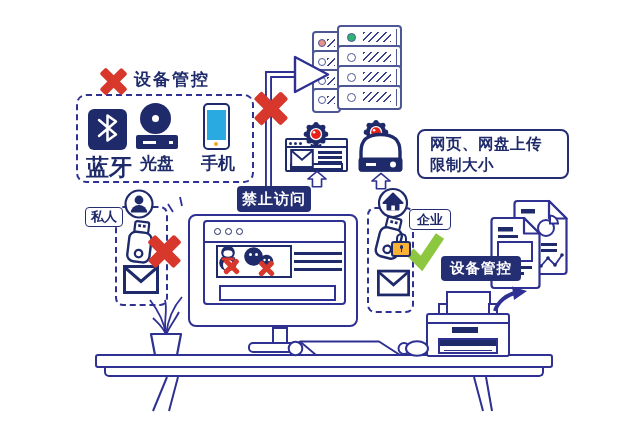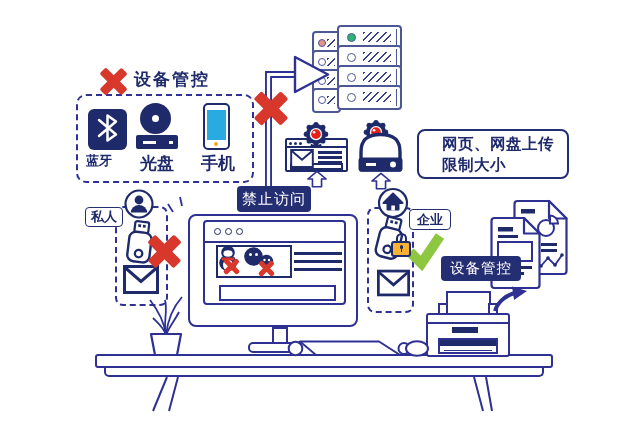--- a/index.html
+++ b/index.html
@@ -10,21 +10,21 @@
   #svg-layer{position:absolute;left:0;top:0;z-index:2;pointer-events:none;}
 
   
   .dashed{border:2px dashed #2E3192;border-radius:10px;background:transparent;}
 
   
   .wlabel{background:#fff;border:2px solid #242E73;border-radius:4px;color:#1F2A6B;
           font-weight:bold;display:flex;align-items:center;justify-content:center;}
 
   
-  .badge{background:#242E73;color:#fff;border-radius:4px;font-weight:normal;
+  .badge{background:#242E73;color:#fff;border-radius:4px;font-weight:bold;
          display:flex;align-items:center;justify-content:center;letter-spacing:1px;}
 
   
   .xmark{position:absolute;z-index:4;}
   .xmark i{position:absolute;left:-6%;top:34%;width:112%;height:32%;background:#D8382B;border-radius:2px;}
   .xmark i:first-child{transform:rotate(45deg);}
   .xmark i:last-child{transform:rotate(-45deg);}
 
   
   .srv{position:absolute;background:#fff;border:2px solid #4D5794;border-radius:4px;}
@@ -59,21 +59,21 @@
     <div class="a" style="left:0;top:32px;width:42px;height:14px;background:#1F2A6B;border-radius:2px;"></div>
     <div class="a" style="left:7px;top:38px;width:13px;height:3px;background:#fff;"></div>
     <div class="a" style="left:33px;top:38px;width:4px;height:3px;background:#fff;"></div>
   </div>
 
   <div class="a z1" style="left:203px;top:103px;width:27px;height:47px;background:#fff;border:2.5px solid #1F2A6B;border-radius:5px;">
     <div class="a" style="left:2px;top:5px;right:2px;bottom:8px;background:#29ABE2;"></div>
     <div class="a" style="left:9px;bottom:2px;width:4px;height:4px;background:#F7A823;border-radius:50%;"></div>
   </div>
 
-  <div class="a txt z3" style="left:86px;top:152px;width:46px;font-size:13px;">蓝牙</div>
+  <div class="a txt z3" style="left:86px;top:152px;width:46px;font-size:23px;">蓝牙</div>
   <div class="a txt z3" style="left:140px;top:152px;width:48px;font-size:17px;">光盘</div>
   <div class="a txt z3" style="left:201px;top:152px;width:48px;font-size:17px;">手机</div>
 
   <div>
 
     <div class="srv z1" style="left:312px;top:31px;width:25px;height:21px;">
       <div class="led" style="left:4px;top:6px;width:6px;height:6px;background:#E89089;"></div>
         <div class="hatch" style="left:13px;top:6px;width:8px;height:8px;"></div>
     </div>
     <div class="srv z1" style="left:312px;top:50px;width:25px;height:21px;">
@@ -120,21 +120,21 @@
     <div class="a" style="left:2px;top:1.5px;width:3px;height:3px;background:#1F2A6B;border-radius:50%;"></div>
     <div class="a" style="left:7px;top:1.5px;width:3px;height:3px;background:#1F2A6B;border-radius:50%;"></div>
     <div class="a" style="left:12px;top:1.5px;width:3px;height:3px;background:#1F2A6B;border-radius:50%;"></div>
     <div class="a" style="left:0;top:6px;right:0;border-top:2px solid #1F2A6B;"></div>
     <div class="a navybar" style="left:31px;top:11px;width:24px;height:2.5px;"></div>
     <div class="a navybar" style="left:31px;top:16px;width:24px;height:2.5px;"></div>
     <div class="a navybar" style="left:31px;top:21px;width:24px;height:2.5px;"></div>
   </div>
   <div class="a outline z1" style="left:290px;top:163px;width:53px;height:7px;border-width:2px;border-color:#1F2A6B;"></div>
 
-  <div class="a wlabel z1" style="left:417px;top:129px;width:152px;height:50px;border-radius:8px;border-width:2.2px;flex-direction:column;align-items:flex-start;justify-content:center;padding-left:23px;">
+  <div class="a wlabel z1" style="left:417px;top:129px;width:152px;height:50px;border-radius:8px;border-width:2.2px;flex-direction:column;align-items:flex-start;justify-content:center;padding-left:11px;">
     <div style="font-size:15.5px;line-height:21px;letter-spacing:.5px;">网页、网盘上传</div>
     <div style="font-size:15.5px;line-height:21px;letter-spacing:.5px;">限制大小</div>
   </div>
 
   <div class="a badge z3" style="left:237px;top:186px;width:74px;height:26px;font-size:15px;">
     <span>禁止访问</span>
   </div>
 
   <div class="a dashed z0" style="left:115px;top:206px;width:53px;height:100px;border-radius:8px;"></div>
   <div class="a wlabel z3" style="left:85px;top:207px;width:38px;height:20px;font-size:13px;border-width:1.8px;">

